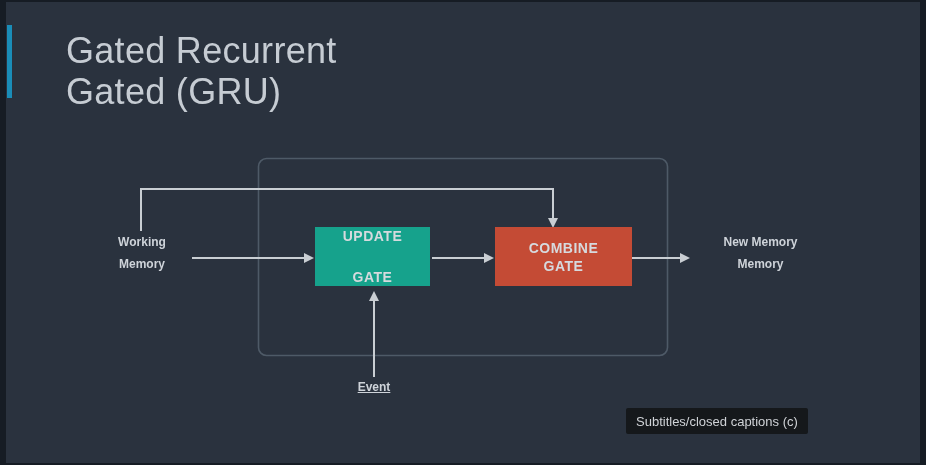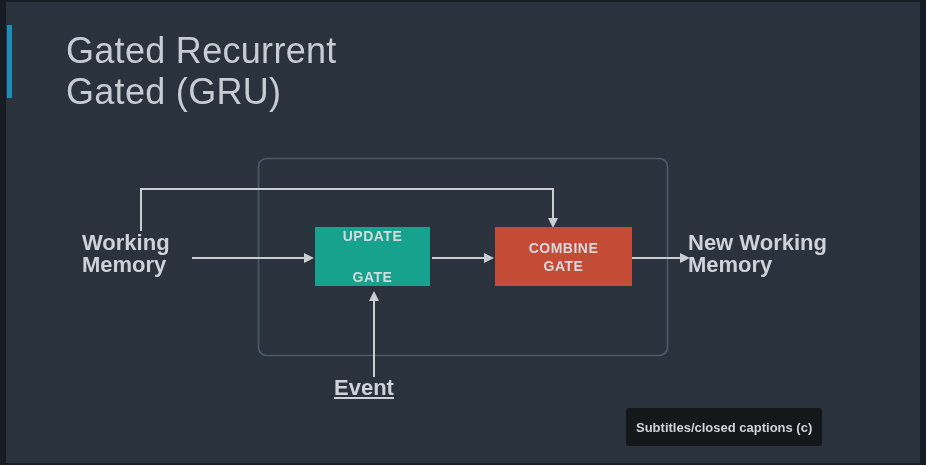--- a/index.html
+++ b/index.html
@@ -49,22 +49,23 @@
   }
   .flow-line {
     fill: none;
     stroke: var(--connector, #c9ced3);
     stroke-width: 2;
   }
   .arrowhead { fill: var(--connector, #c9ced3); }
 
   .diagram-label {
     position: absolute;
+    text-align: center;
     font-weight: bold;
-    font-size: 22px;
+    font-size: 12px;
     line-height: 21.5px;
     color: var(--label-text, #ced3d9);
   }
   .label-working     { left: 82px;  top: 232px; width: 120px; }
   .label-new-working { left: 688px; top: 232px; width: 145px; }
   .label-event       { left: 334px; top: 377px; width: 80px; text-decoration: underline; }
 
   .gate-box {
     position: absolute;
     top: 227px;
@@ -79,28 +80,28 @@
     line-height: 18px;
     letter-spacing: 0.5px;
     color: var(--gate-text, #d6dade);
   }
   .gate-update  { left: 315px; width: 115px; background: var(--update-gate, #16a28c); justify-content: space-between; }
   .gate-combine { left: 495px; width: 137px; background: var(--combine-gate, #c44b35); }
 
   .subtitles-tooltip {
     position: absolute;
     left: 626px; top: 408px;
-    height: 38px;
+    height: 26px;
     display: flex;
     align-items: center;
     padding: 0 10px;
     background: var(--tooltip-bg, #15181b);
     color: var(--tooltip-text, #d0d3d7);
     font-size: 13px;
-    font-weight: bold;
+    font-weight: normal;
     border-radius: 2px;
     white-space: nowrap;
   }
 </style>
 </head>
 <body>
 
 <div class="stage">
 
   <div class="edge edge-top"></div>
@@ -144,21 +145,21 @@
     <div>UPDATE</div>
     <div>GATE</div>
   </div>
 
   <div class="gate-box gate-combine">
     <div>COMBINE</div>
     <div>GATE</div>
   </div>
 
   <div class="diagram-label label-new-working">
-    <div>New Working</div>
+    <div>New Memory</div>
     <div>Memory</div>
   </div>
 
   <div class="diagram-label label-event">Event</div>
 
   <div class="subtitles-tooltip">
     <span>Subtitles/closed captions (c)</span>
   </div>
 
 </div>

